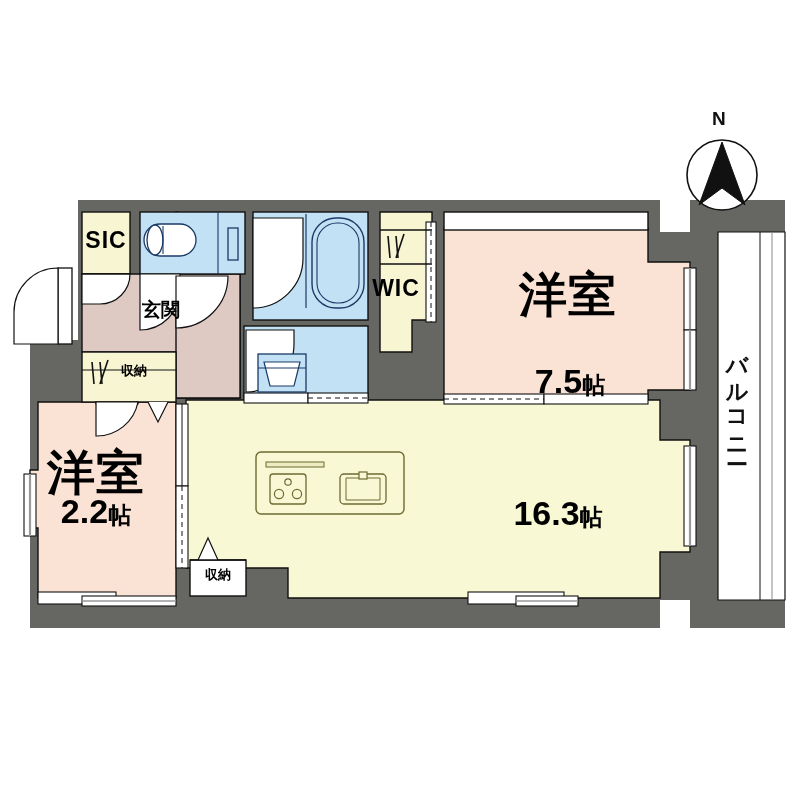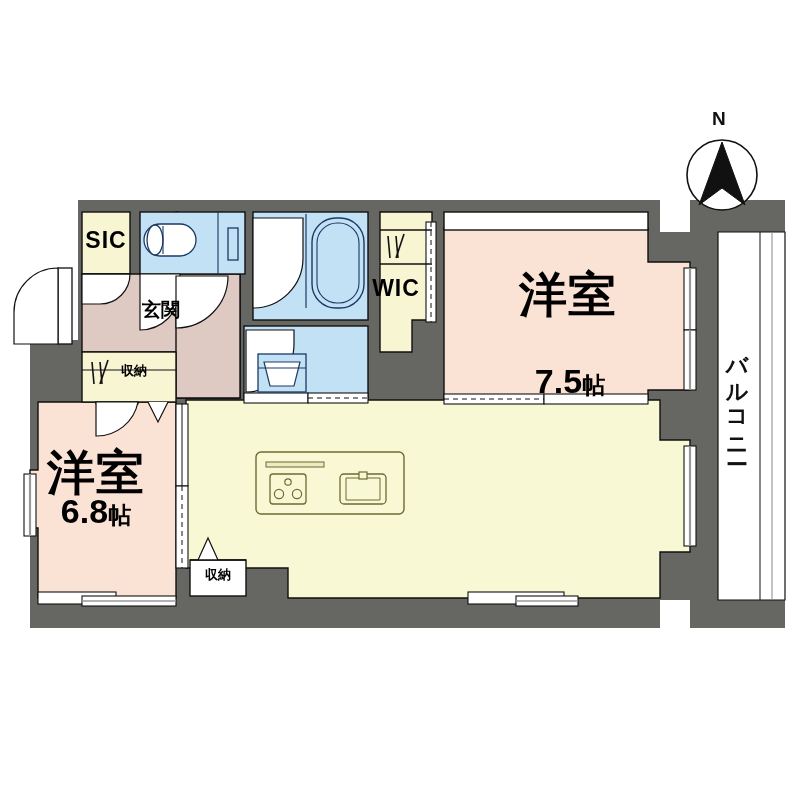--- a/index.html
+++ b/index.html
@@ -284,21 +284,24 @@
 
   <div class="room-label lbl-mid" style="left:370px; top:276px; width:52px;">WIC</div>
 
   <div class="room-label lbl-big" style="left:478px; top:270px; width:180px;">洋室</div>
   <div class="room-label lbl-area" style="left:480px; top:316px; width:180px;margin-top:48px;">
     <span>7.5</span><span class="suffix">帖</span>
   </div>
 
   <div class="room-label lbl-big" style="left:20px; top:448px; width:152px;">洋室</div>
   <div class="room-label lbl-area" style="left:20px; top:494px; width:152px;">
-    <span>6.8</span><span class="suffix">帖</span>
+    <span>2.2</span><span class="suffix">帖</span>
   </div>
 
+  <div class="room-label lbl-area" style="left:468px; top:496px; width:180px;">
+    <span>16.3</span><span class="suffix">帖</span>
+  </div>
 
   <div class="room-label lbl-tiny" style="left:192px; top:568px; width:52px;">収納</div>
 
   <div class="vertical-label" style="left:722px; top:340px;">バルコニー</div>
 
 </div>
 
 </body></html>

